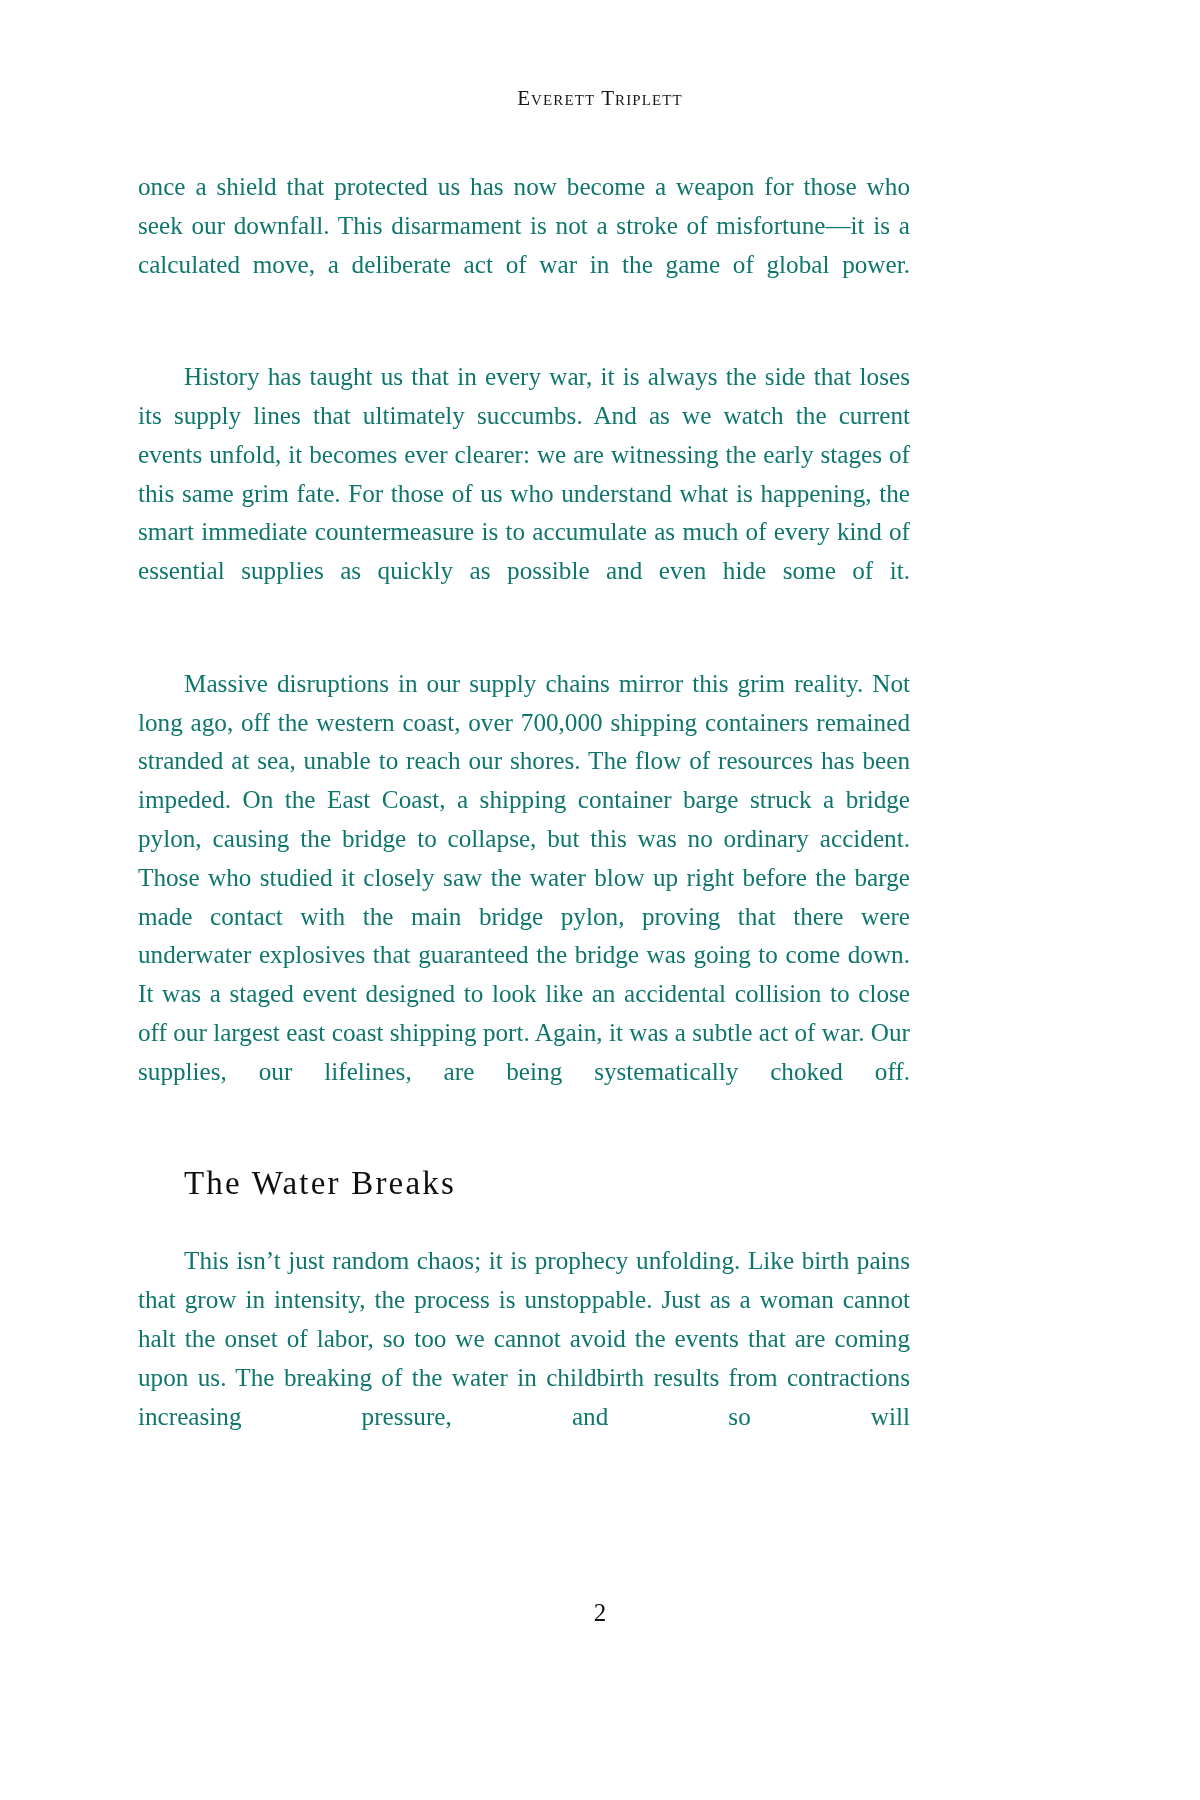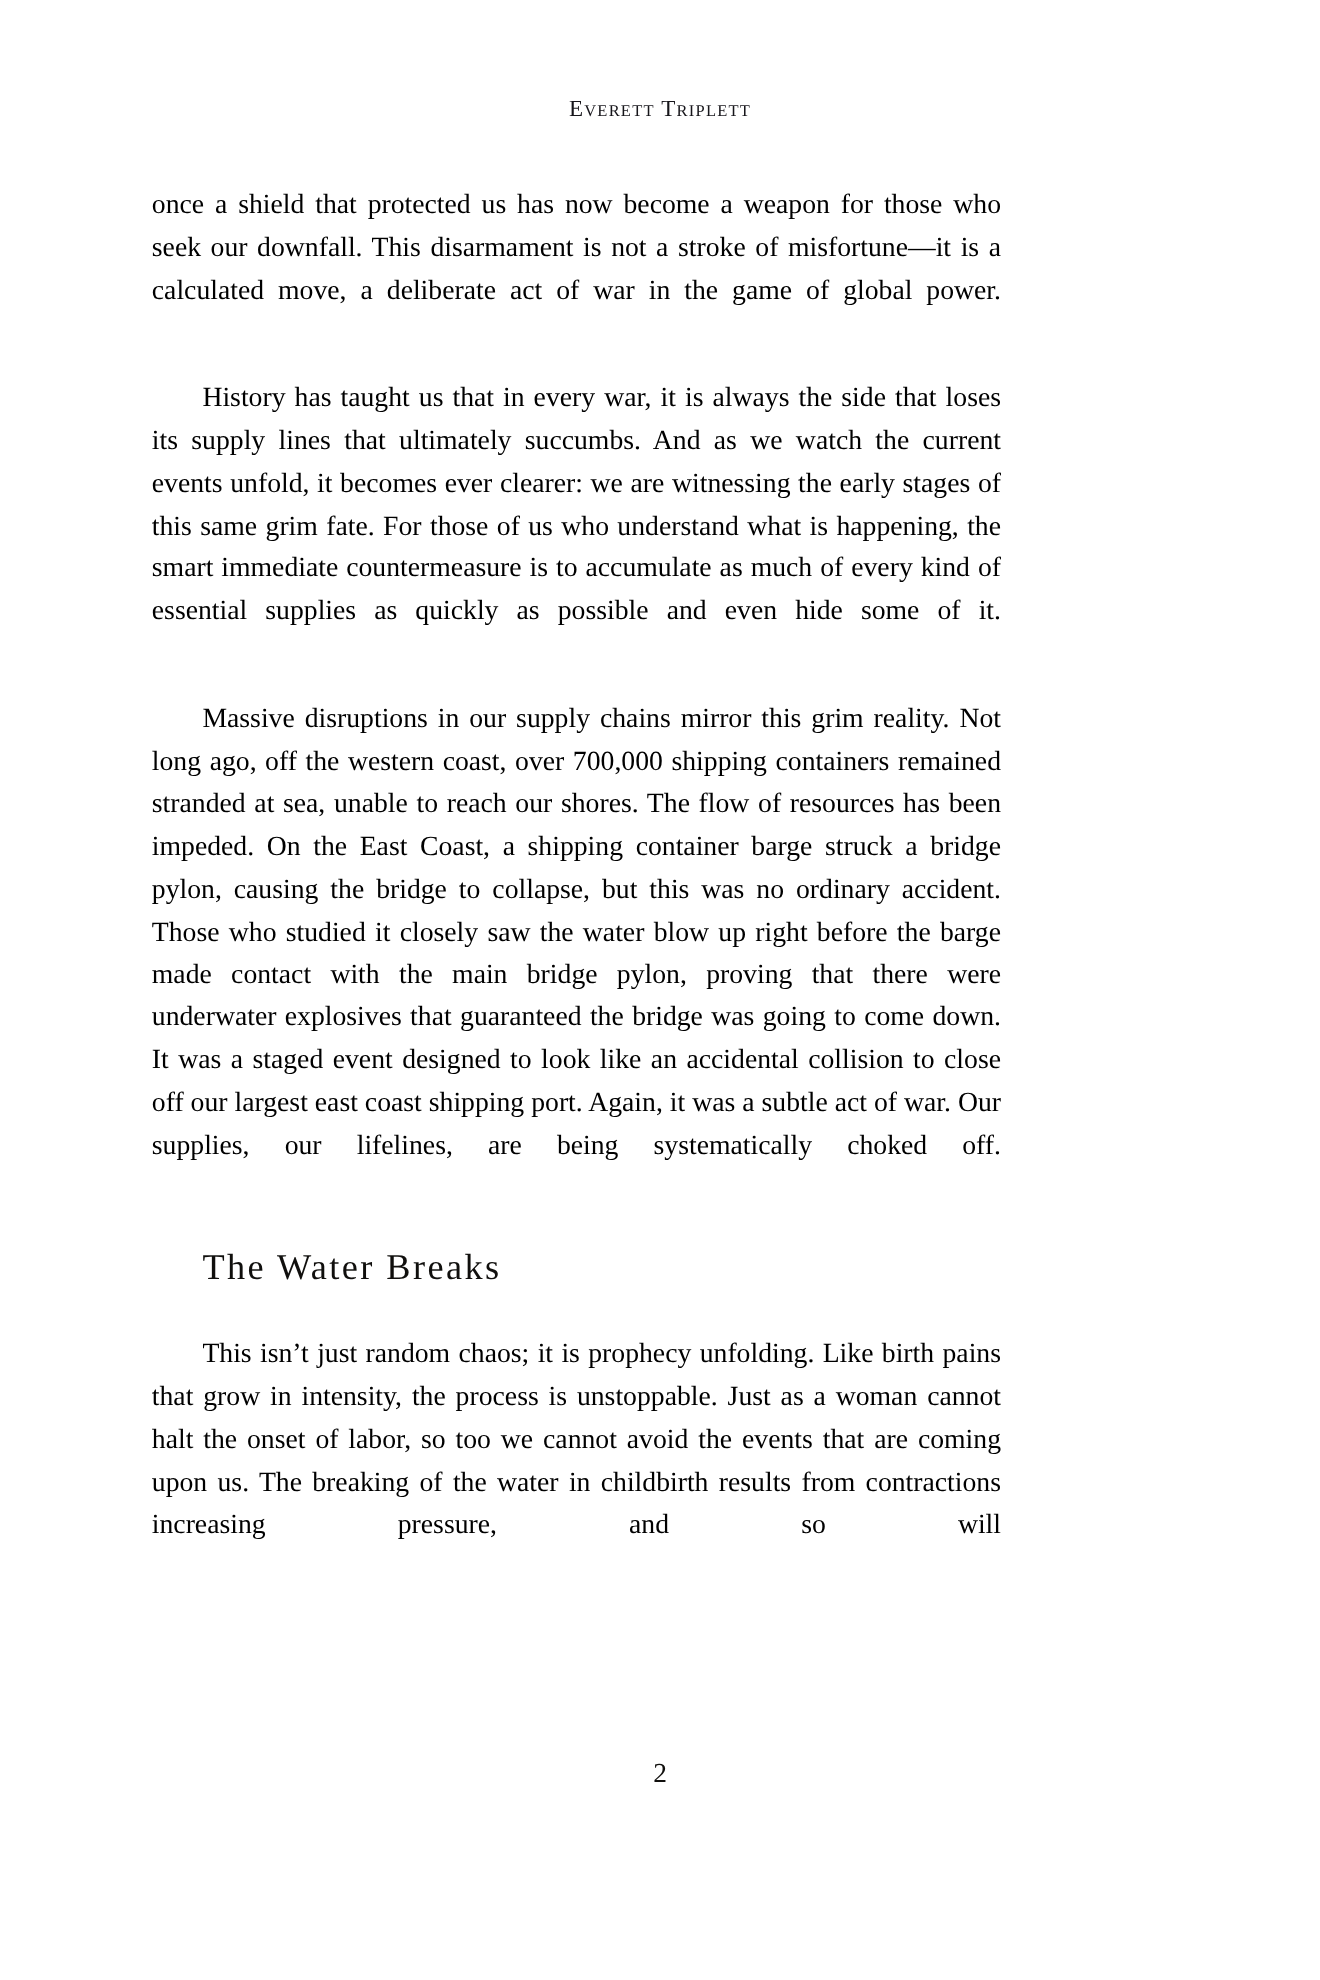--- a/index.html
+++ b/index.html
@@ -46,33 +46,33 @@
     left: 138px;
     width: 772px;
   }
 
   p.body {
     margin: 0;
     font-size: 25.2px;
     line-height: 38.8px;
     text-align: justify;
     text-justify: inter-word;
-    color: #000000;
+    color: #0f766e;
     -webkit-hyphens: none;
     hyphens: none;
     word-spacing: 0px;
   }
 
   p.body.indent {
     text-indent: 46px;
     margin-top: 40px;
   }
 
   p.body + p.body {
-    margin-top: 20px;
+    margin-top: 35px;
   }
 
   p.body:last-child {
     text-align: justify;
   }
 
   
   p.body::after {
     content: "";
     display: inline-block;

